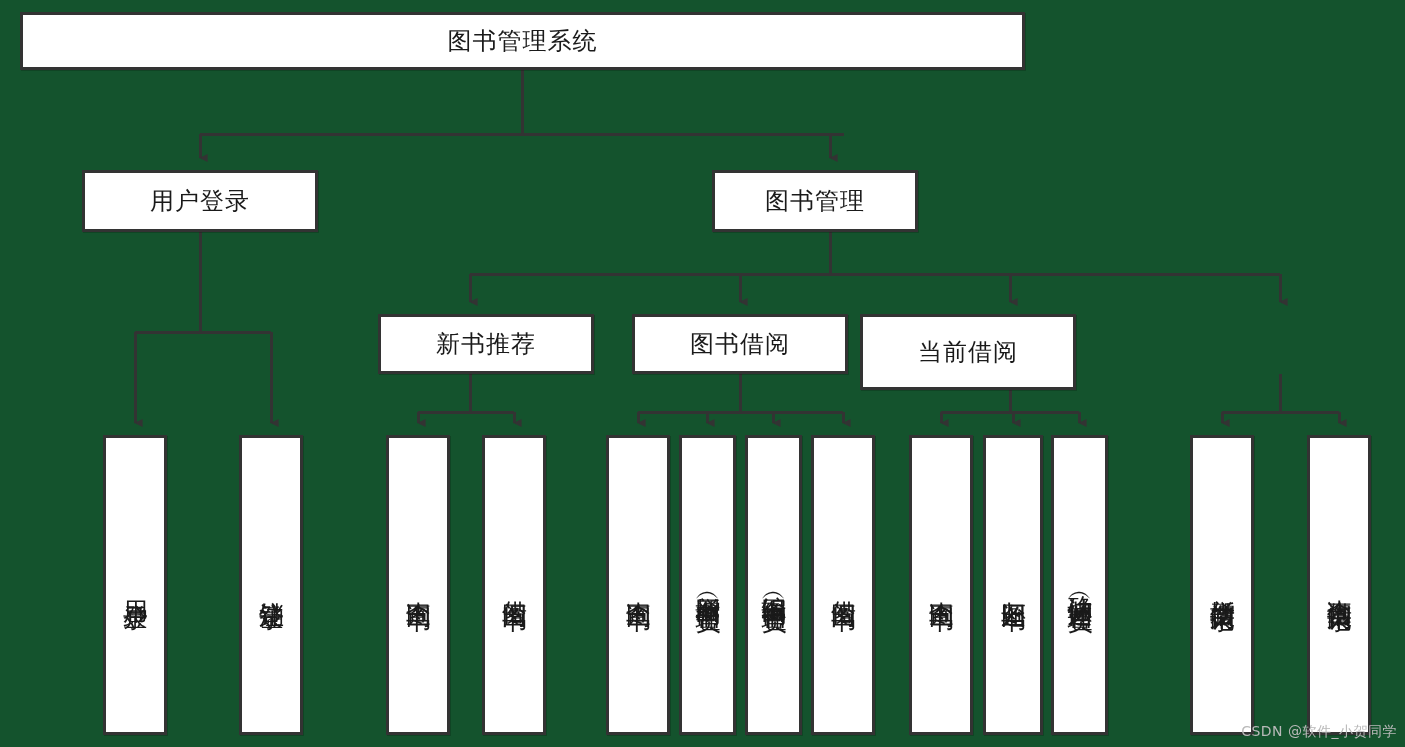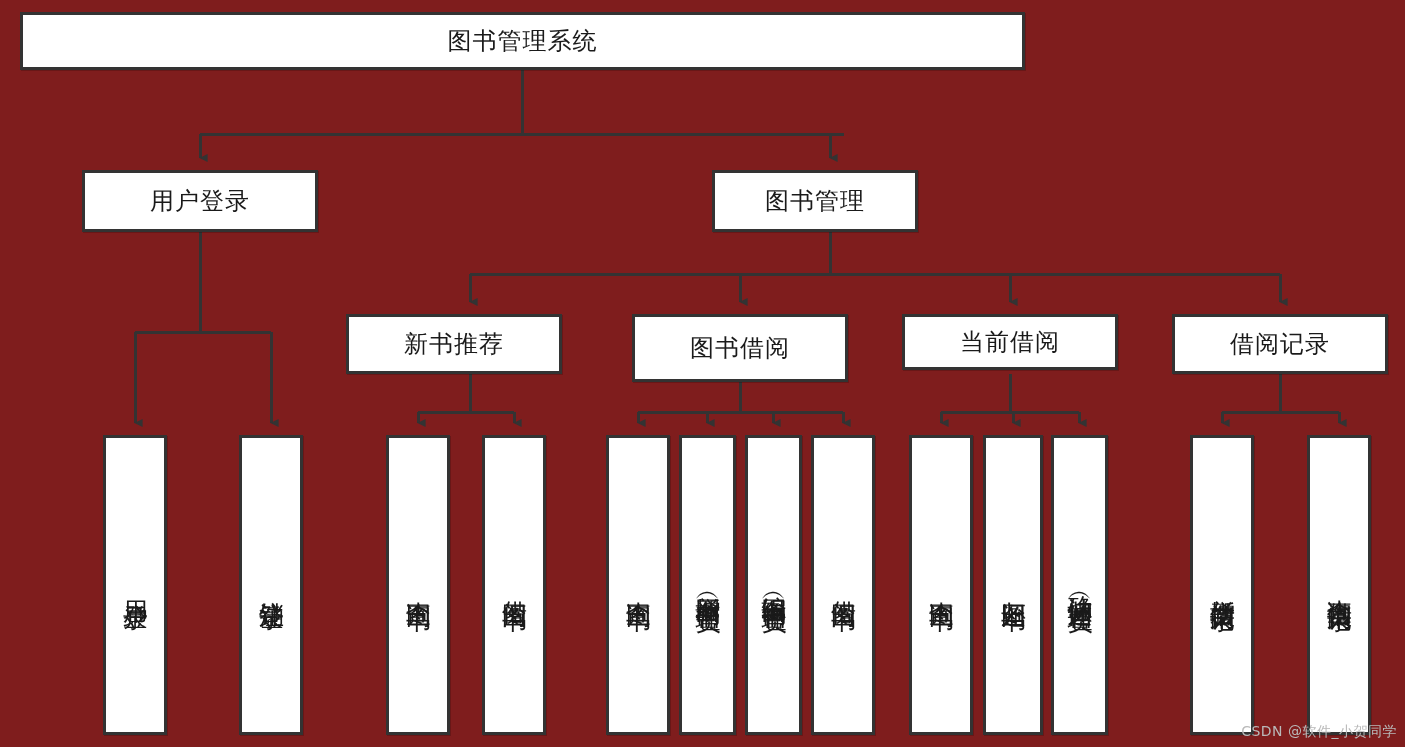--- a/index.html
+++ b/index.html
@@ -7,21 +7,21 @@
     padding: 0;
     background: #ffffff;
   }
   body {
     font-family: "DejaVu Sans", "Liberation Sans", sans-serif;
   }
   #canvas {
     position: relative;
     width: 1405px;
     height: 747px;
-    background: #7f1d1d;
+    background: #14532d;
     overflow: hidden;
   }
   svg.edges {
     position: absolute;
     left: 0;
     top: 0;
     width: 1405px;
     height: 747px;
     pointer-events: none;
   }
@@ -131,31 +131,28 @@
     <span class="label">图书管理系统</span>
   </div>
 
   <div class="node h" style="left:82px; top:170px; width:236px; height:62px;">
     <span class="label">用户登录</span>
   </div>
   <div class="node h" style="left:712px; top:170px; width:206px; height:62px;">
     <span class="label">图书管理</span>
   </div>
 
-  <div class="node h" style="left:346px; top:314px; width:216px; height:60px;">
+  <div class="node h" style="left:378px; top:314px; width:216px; height:60px;">
     <span class="label">新书推荐</span>
   </div>
-  <div class="node h" style="left:632px; top:314px; width:216px; height:68px;">
+  <div class="node h" style="left:632px; top:314px; width:216px; height:60px;">
     <span class="label">图书借阅</span>
   </div>
-  <div class="node h" style="left:902px; top:314px; width:216px; height:56px;">
+  <div class="node h" style="left:860px; top:314px; width:216px; height:76px;">
     <span class="label">当前借阅</span>
-  </div>
-  <div class="node h" style="left:1172px; top:314px; width:216px; height:60px;">
-    <span class="label">借阅记录</span>
   </div>
 
   <div class="node v" style="left:103px; top:435px; width:64px; height:300px;">
     <span class="label">用户登录</span>
   </div>
   <div class="node v" style="left:239px; top:435px; width:64px; height:300px;">
     <span class="label">注销登录</span>
   </div>
 
   <div class="node v" style="left:386px; top:435px; width:64px; height:300px;">

